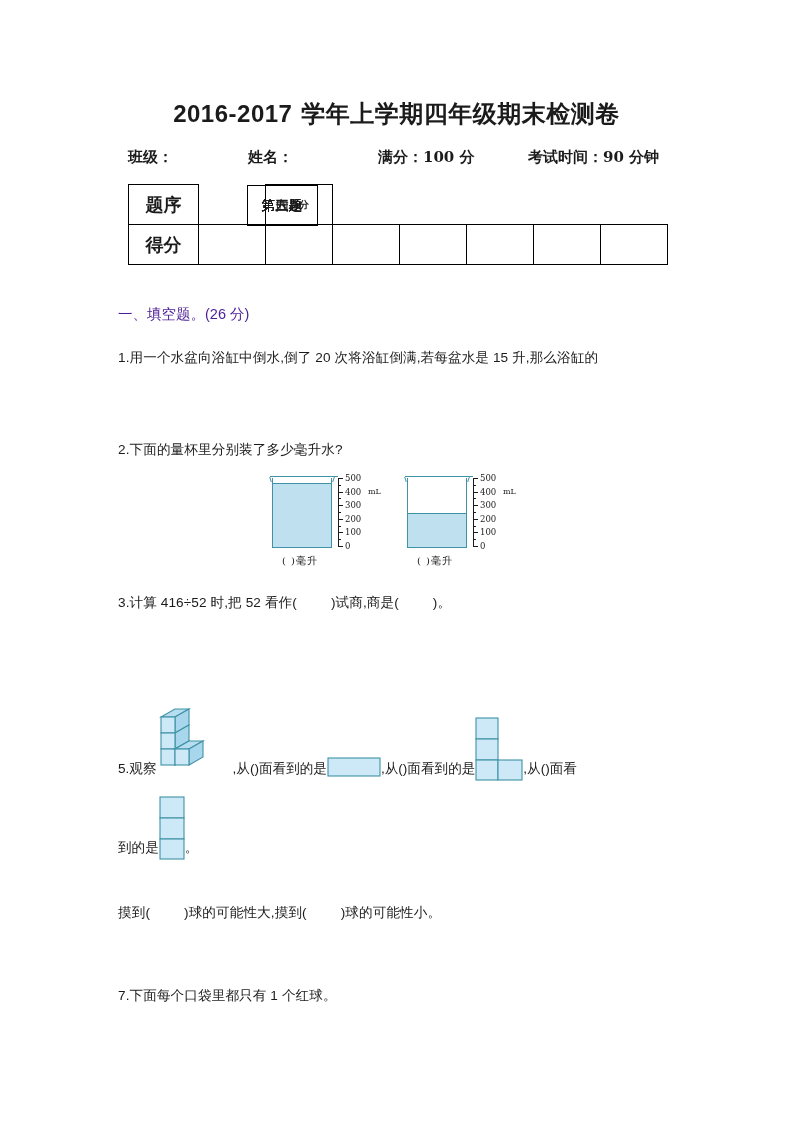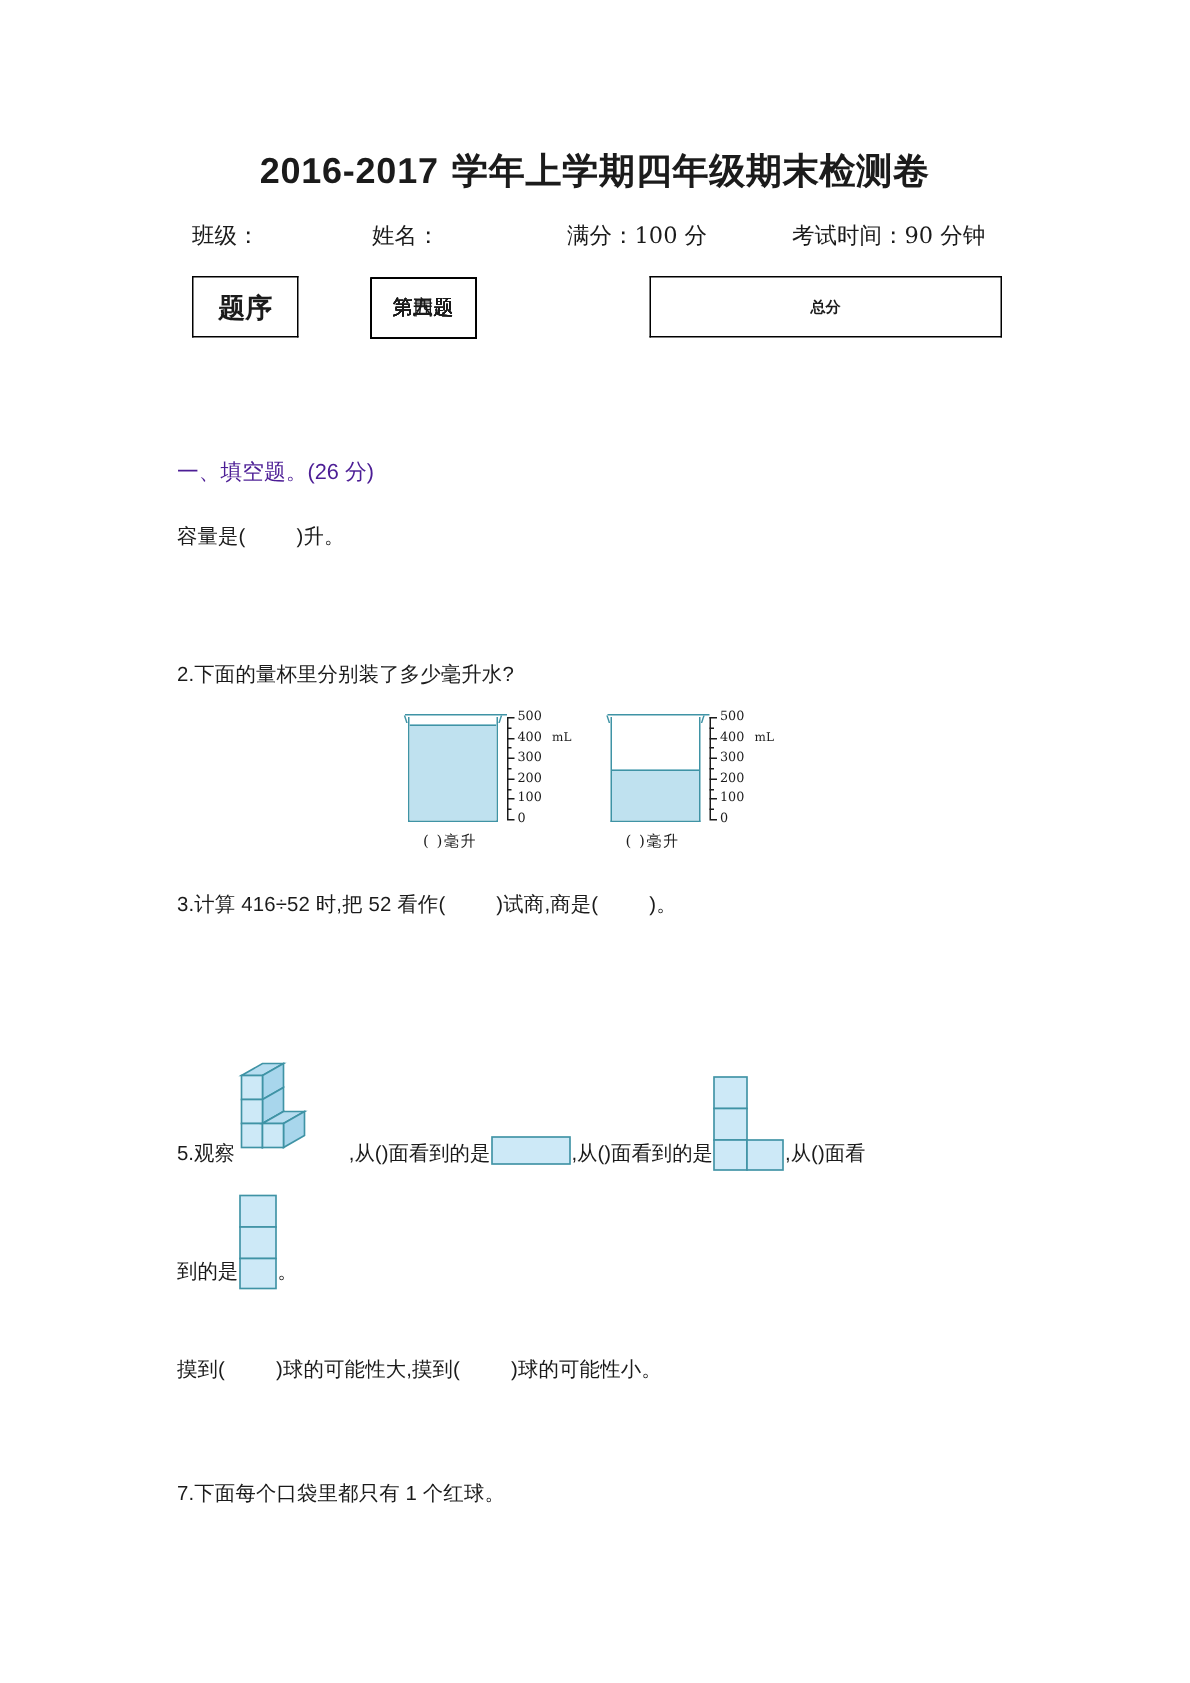--- a/index.html
+++ b/index.html
@@ -42,21 +42,21 @@
 
   
   .info-line {
     position: absolute;
     left: 128px;
     top: 148px;
     width: 545px;
     display: flex;
     font-size: 15px;
     font-family: "DejaVu Serif", "Liberation Serif", serif;
-    font-weight: normal;
+    font-weight: bold;
   }
   .info-line .f1 { width: 120px; }
   .info-line .f2 { width: 130px; }
   .info-line .f3 { width: 150px; }
   .info-line .f4 { width: auto; }
 
   
   .score-table {
     position: absolute;
     left: 128px;
@@ -274,29 +274,37 @@
         <tr>
       <td class="hdr">题序</td>
       <td class="q">第一题</td>
       <td class="q">第二题</td>
       <td class="q">第三题</td>
       <td class="q">第四题</td>
       <td class="q">第五题</td>
       <td class="q">第六题</td>
       <td class="total">总分</td>
     </tr>
+    <tr>
+      <td class="hdr">得分</td>
+      <td></td>
+      <td></td>
+      <td></td>
+      <td></td>
+      <td></td>
+      <td></td>
+      <td></td>
+    </tr>
   </tbody>
     </table>
 
   <div class="section-heading">一、填空题。(26 分)</div>
 
   <div class="q" style="top:340px;">
-    <div>
-      <span>容量是(</span><span class="blank"></span><span>)升。</span>
-    </div>
+    <div>1.用一个水盆向浴缸中倒水,倒了 20 次将浴缸倒满,若每盆水是 15 升,那么浴缸的</div>
   </div>
 
   <div class="q" style="top:432px;">
     <div>2.下面的量杯里分别装了多少毫升水?</div>
   </div>
 
   <div class="beakers">
 
     <div class="beaker-unit one">
       <div class="beaker">

